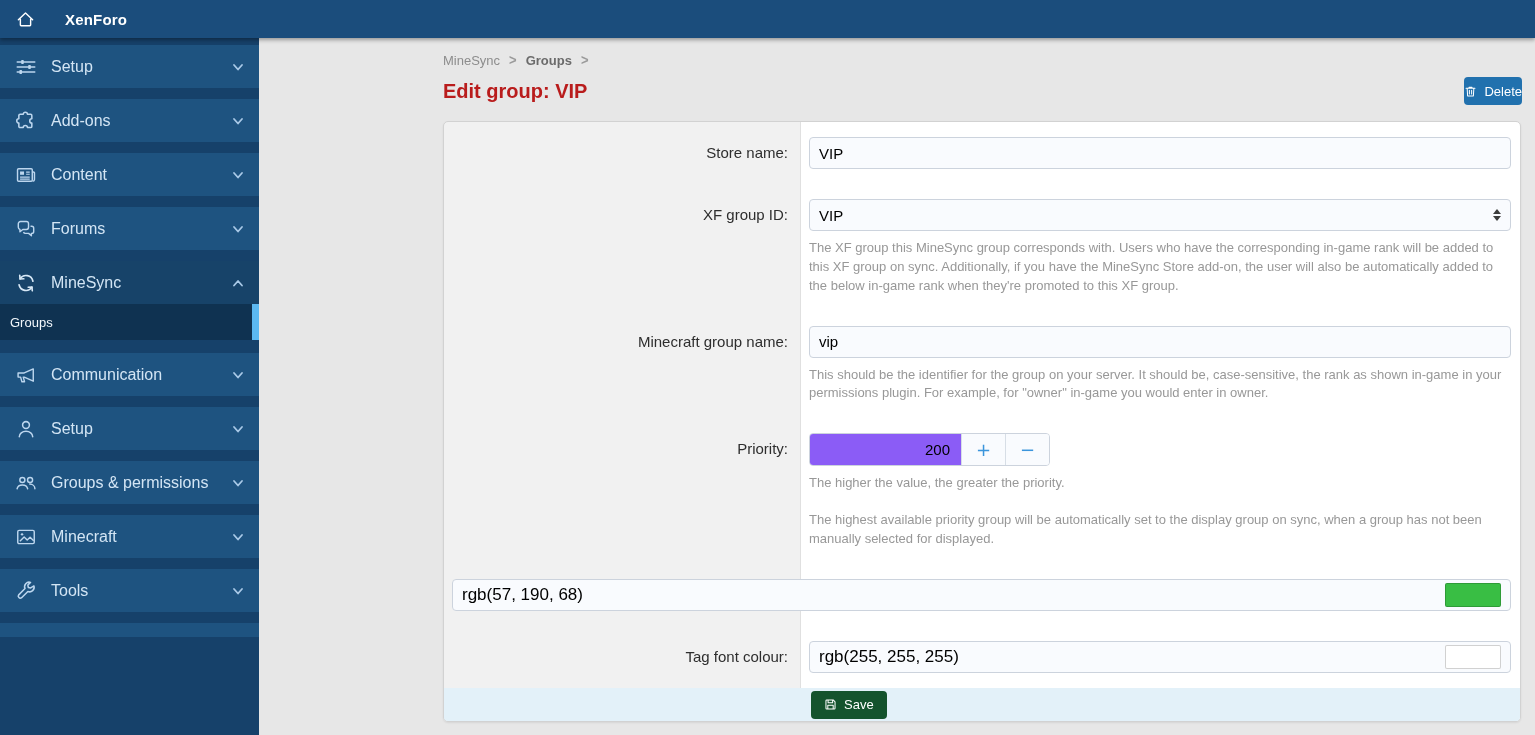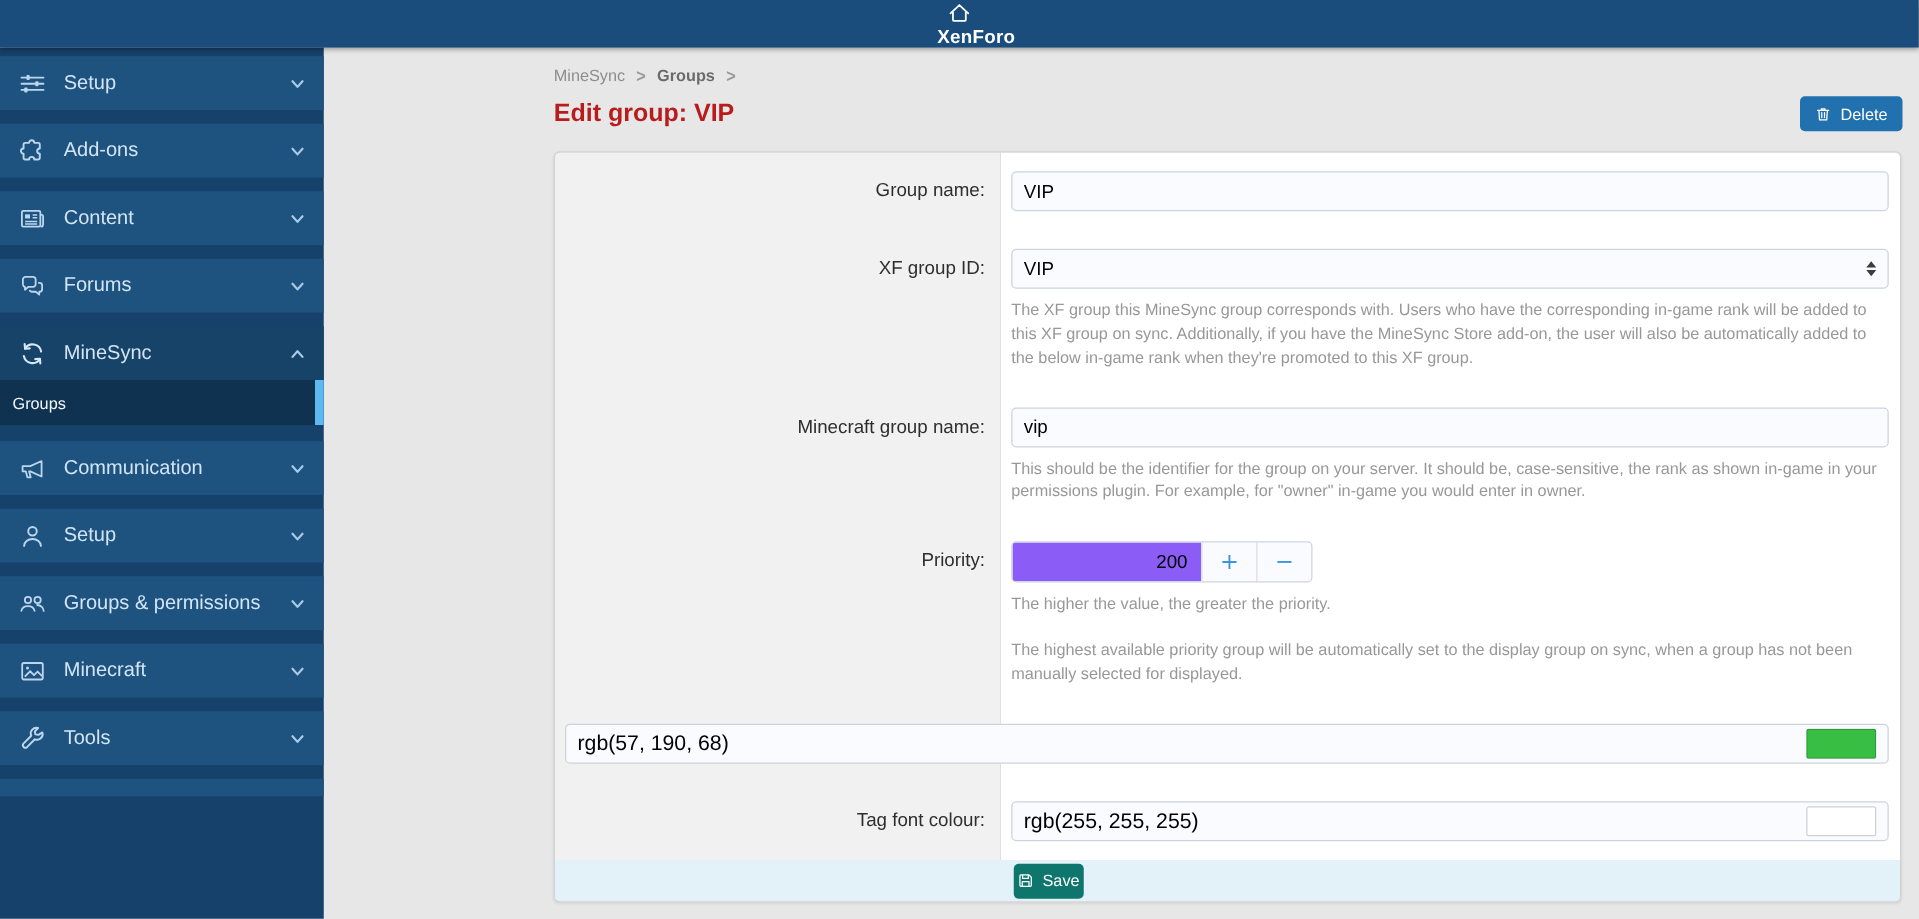--- a/index.html
+++ b/index.html
@@ -2,21 +2,21 @@
 <html><head>
 <meta charset="utf-8">
 <style>
   * { margin:0; padding:0; box-sizing:border-box; }
   html,body { width:1535px; height:735px; overflow:hidden;
     font-family:"Liberation Sans","DejaVu Sans",sans-serif; background:#e7e7e7; }
 
   
   .topbar { position:absolute; left:0; top:0; width:1535px; height:38px;
     background:#1b4d7c; display:flex; align-items:center; padding:0 12px; z-index:30;
-    box-shadow:0 2px 4px rgba(0,0,0,.35);flex-direction:column; }
+    box-shadow:0 2px 4px rgba(0,0,0,.35); }
   .topbar .home { width:26px; height:26px; display:flex; align-items:center; justify-content:center; cursor:pointer; }
   .topbar .app-title { color:#ffffff; font-size:15px; font-weight:700; margin-left:27px; letter-spacing:.2px; }
 
   
   .sidebar { position:absolute; left:0; top:38px; width:259px; height:697px;
     background:#16416a; z-index:20; }
   .nav-item { height:43px; background:#1e5380; display:flex; align-items:center;
     padding:0 14px; cursor:pointer; }
   .nav-item .nav-icon { width:24px; height:24px; display:flex; align-items:center; justify-content:center; flex:0 0 24px; }
   .nav-item .nav-label { color:#d3e5f4; font-size:16px; margin-left:13px; flex:1; white-space:nowrap; }
@@ -34,24 +34,24 @@
   
   .main { position:absolute; left:259px; top:38px; width:1276px; height:697px;
     background:#e7e7e7; padding:14px 13px 0 184px; }
   .breadcrumb { font-size:13px; color:#8d8d8d; display:flex; align-items:center; gap:9px; height:17px; }
   .breadcrumb .crumb { color:#8d8d8d; cursor:pointer; }
   .breadcrumb .crumb.bold { color:#6b6b6b; font-weight:700; }
   .breadcrumb .sep { color:#9a9a9a; font-size:13px; font-weight:700; transform:scaleY(1.1); }
   .title-row { display:flex; align-items:center; margin-top:6px; margin-bottom:14px; height:32px; }
   .page-title { font-size:20px; font-weight:700; color:#b91c1c; flex:1; }
   .btn { display:inline-flex; align-items:center; gap:7px; border:none; border-radius:4px;
-    color:#fff; font-size:13px; height:28px; padding:0 12px; cursor:pointer;
+    color:#fff; font-size:13px; height:28px; padding:0 0; cursor:pointer;
     font-family:"Liberation Sans","DejaVu Sans",sans-serif; }
   .btn-delete { background:#2171ae; }
-  .btn-save  { background:#0f766e; padding:0 3px; }
+  .btn-save  { background:#14532d; padding:0 13px; }
 
   
   .panel { width:1078px; border:1px solid #d2d2d2; border-radius:5px; overflow:hidden;
     background:linear-gradient(to right, #f1f1f1 356px, #e0e0e0 356px, #e0e0e0 357px, #ffffff 357px);
     box-shadow:0 1px 2px rgba(0,0,0,.08); }
   .frow { display:flex; }
   .flabel { width:357px; flex:0 0 357px; text-align:right; padding:15px 13px 0 10px; }
   .flabel label { font-size:15px; color:#2e2e2e; line-height:32px; white-space:nowrap; }
   .fcontent { flex:1; padding:15px 9px 15px 8px; }
 
@@ -290,21 +290,21 @@
             <path d="M2.2,3.6 h9.6 M5.4,3.6 V2.3 h3.2 V3.6 M3.4,3.6 l0.5,8.2 h6.2 l0.5,-8.2 M5.8,5.6 v4.2 M8.2,5.6 v4.2" stroke="#ffffff" stroke-width="1.1" fill="none" stroke-linecap="round" stroke-linejoin="round"></path>
           </svg>
       </span>
       <span>Delete</span>
     </button>
   </div>
 
   <div class="panel">
 
     <div class="frow">
-      <div class="flabel"><label>Group name:</label></div>
+      <div class="flabel"><label>Store name:</label></div>
       <div class="fcontent">
         <input class="tinput" type="text" value="VIP" style="">
       </div>
     </div>
 
     <div class="frow">
       <div class="flabel"><label>XF group ID:</label></div>
       <div class="fcontent">
         <div class="selectlike">
           <span class="sel-value">VIP</span>

